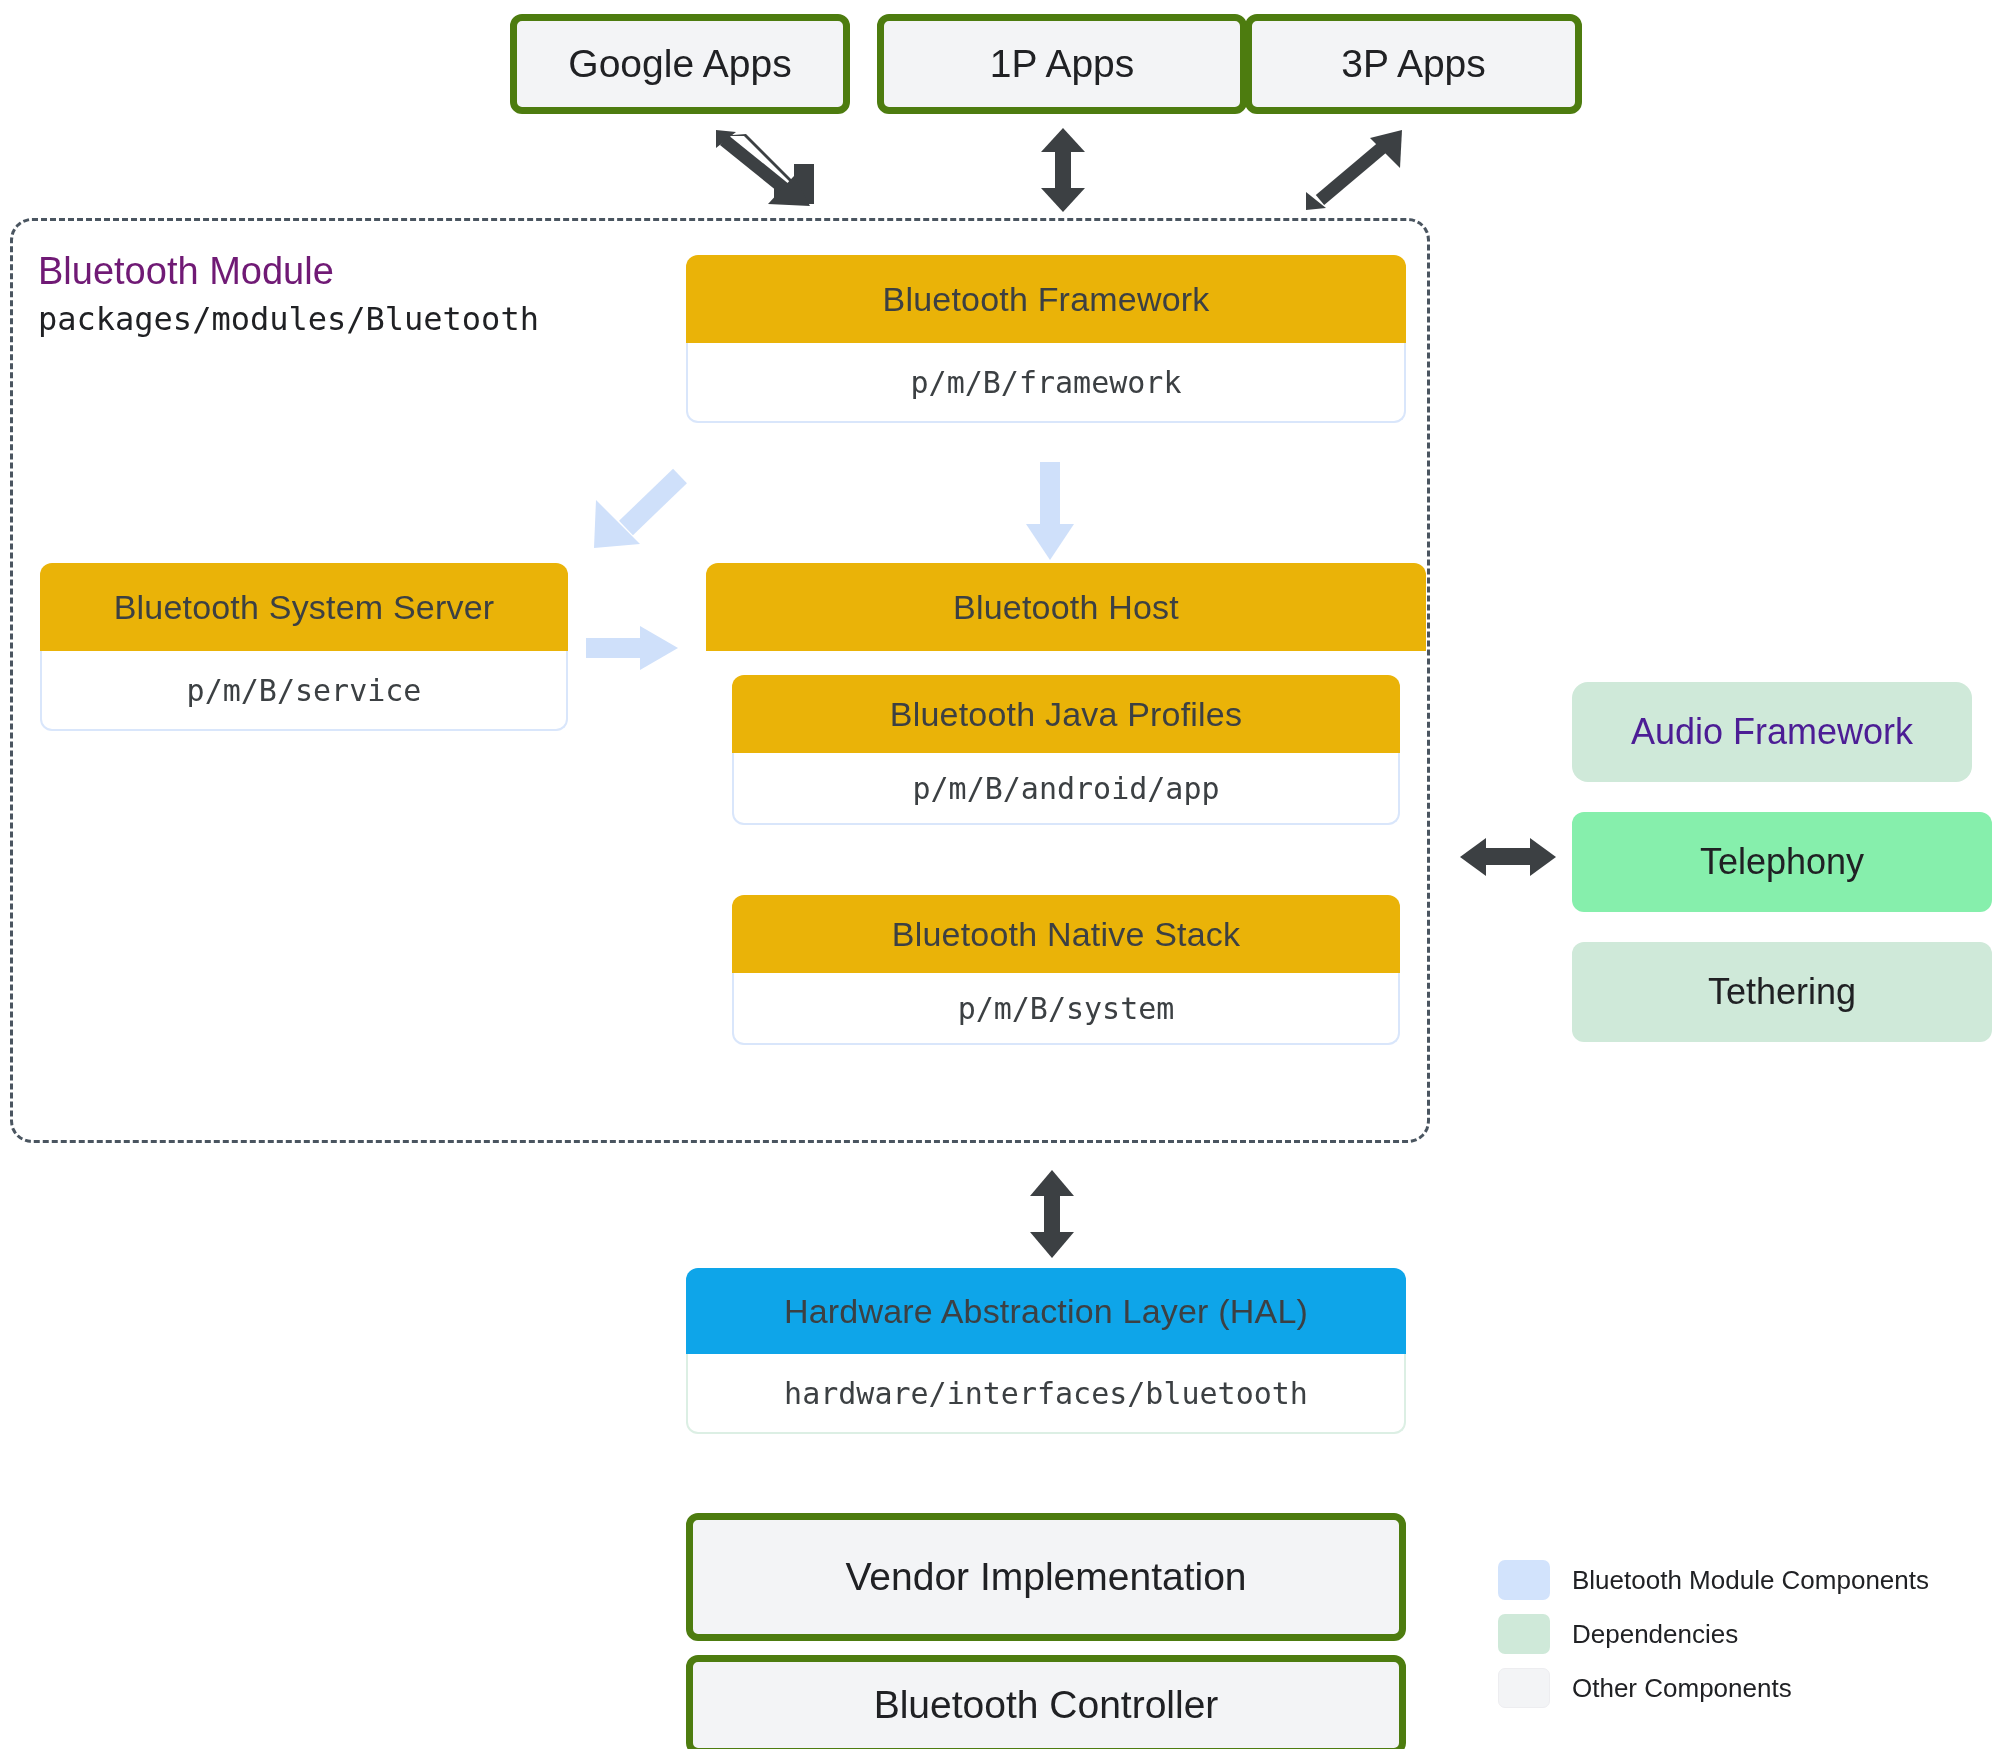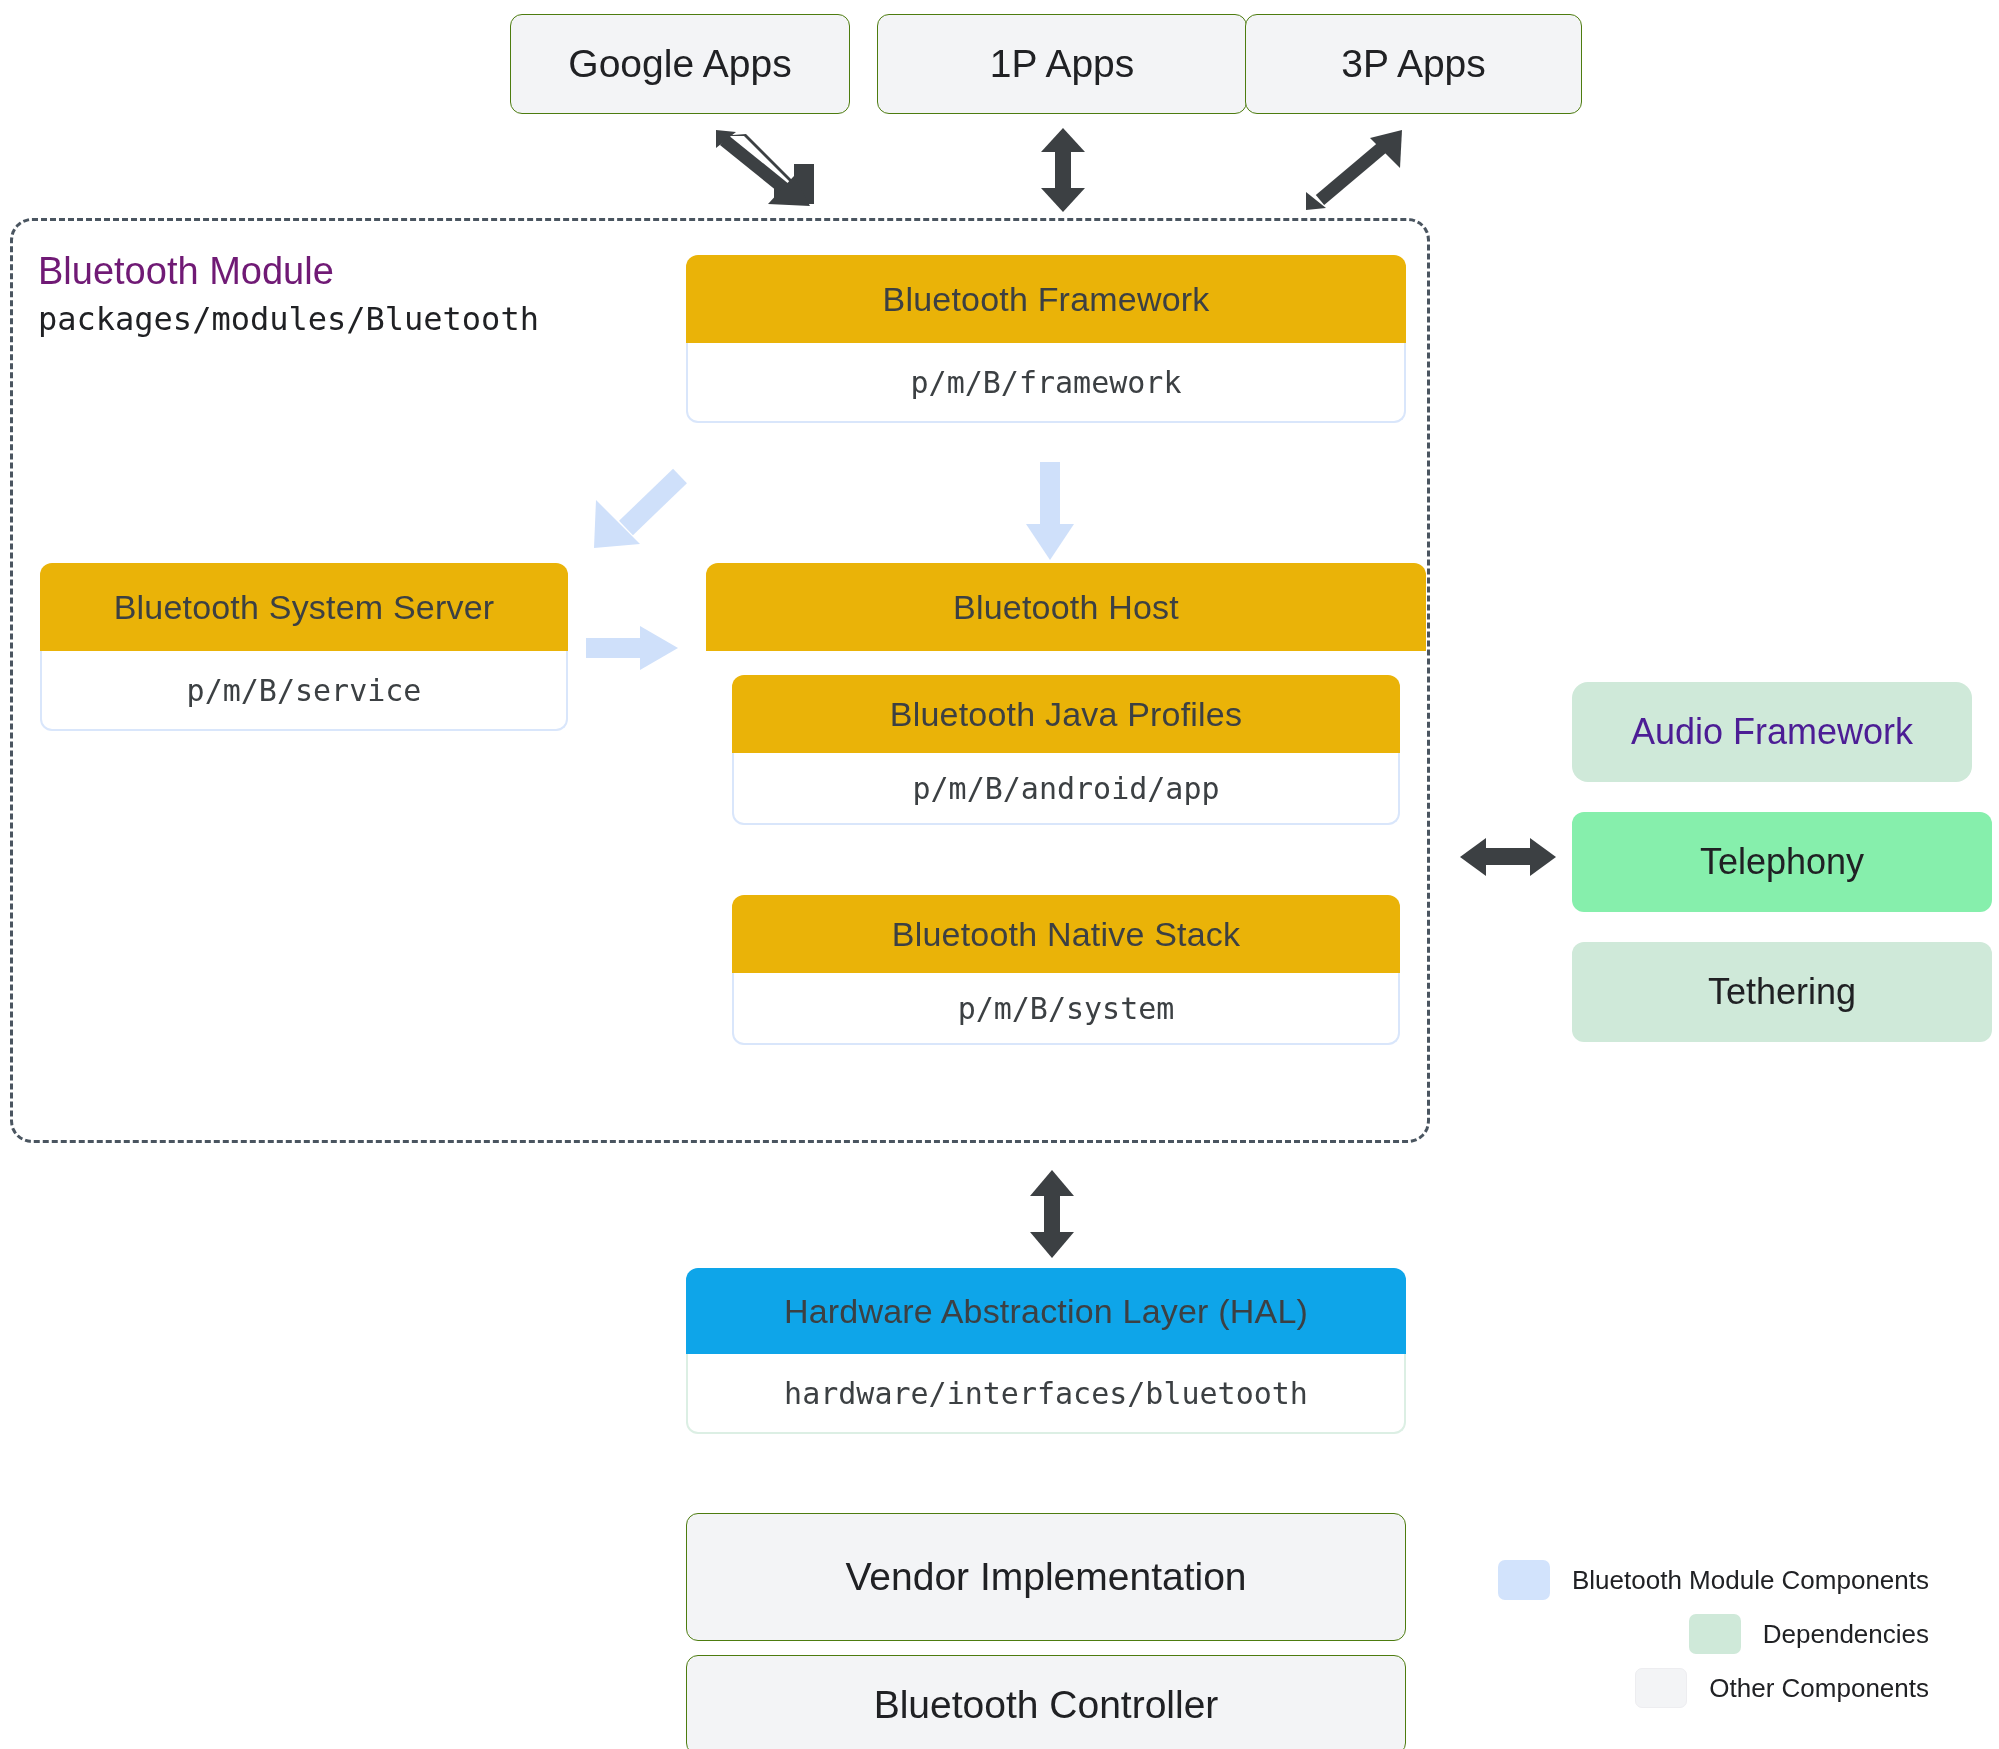--- a/index.html
+++ b/index.html
@@ -17,21 +17,21 @@
     position: absolute;
     border-radius: 12px;
     display: flex;
     align-items: center;
     justify-content: center;
     text-align: center;
     color: #202124;
   }
   .grey-box {
     background: #f3f4f6;
-    border: 1px solid #4d7c0f;
+    border: 7px solid #4d7c0f;
     font-size: 39px;
     color: #202124;
   }
 
   
   .card { position: absolute; border-radius: 14px; overflow: visible; }
   .card .hdr {
     border-radius: 12px 12px 0 0;
     display: flex; align-items: center; justify-content: center;
     text-align: center;
@@ -72,21 +72,21 @@
     font-size: 32px;
     color: #202124;
     white-space: nowrap;
   }
 
   
   .arrow { position: absolute; }
 
   
   #legend { position: absolute; }
-  .legend-row { display: flex; align-items: center; margin-bottom: 14px; justify-content: flex-end; }
+  .legend-row { display: flex; align-items: center; margin-bottom: 14px; }
   .legend-swatch {
     width: 52px; height: 40px; border-radius: 7px; margin-right: 22px;
     flex: 0 0 auto;
   }
   .legend-label { font-size: 26px; color: #202124; white-space: nowrap; }
 </style>
 </head>
 <body>
 
 <div id="stage">

